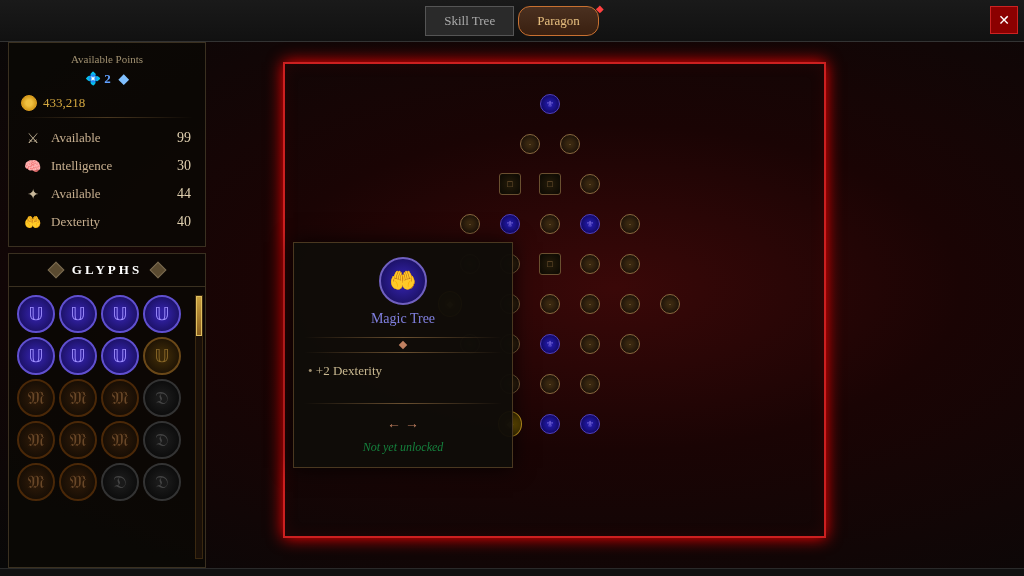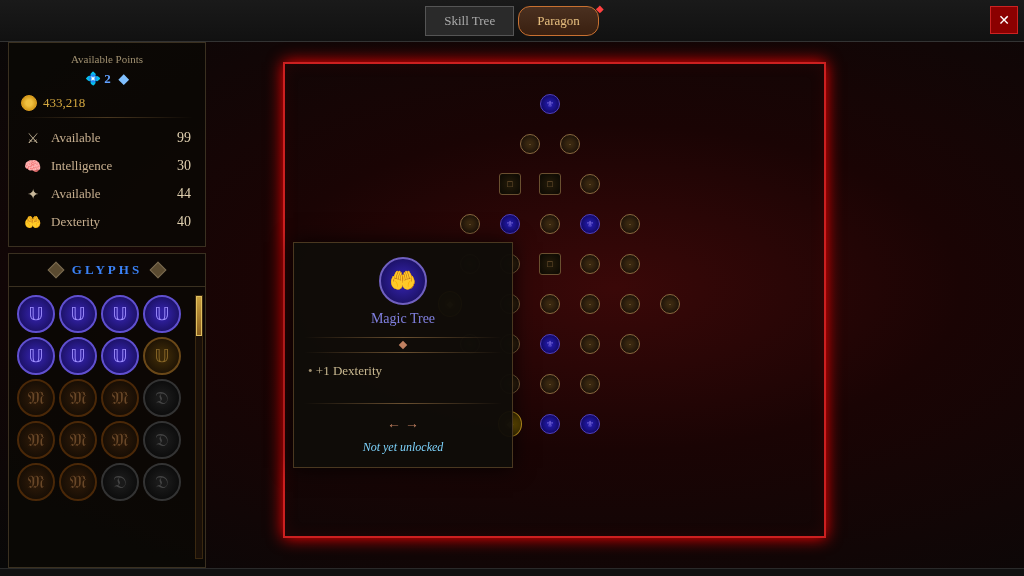--- a/index.html
+++ b/index.html
@@ -194,21 +194,21 @@
       width: 12px;
       height: 12px;
       background: #5a4a30;
       transform: rotate(45deg);
       border: 1px solid #7a6a50;
     }
 
     .glyphs-title {
       font-size: 13px;
       letter-spacing: 3px;
-      color: #3b82f6;
+      color: #ffffff;
       font-weight: bold;
     }
 
     .glyphs-grid-wrapper {
       flex: 1;
       overflow: hidden;
       position: relative;
       padding: 8px;
     }
 
@@ -412,21 +412,21 @@
 
     .tooltip-arrow {
       color: #c08060;
       font-size: 14px;
     }
 
     .tooltip-locked {
       text-align: center;
       padding: 6px 10px 12px;
       font-size: 12px;
-      color: #7dd3fc;
+      color: #15803d;
       font-style: italic;
     }
 
     
     .node {
       position: absolute;
       width: 24px;
       height: 24px;
       display: flex;
       align-items: center;
@@ -582,21 +582,21 @@
     <div class="tooltip-header">
       <div class="tooltip-icon">🤲</div>
       <div class="tooltip-title">Magic Tree</div>
     </div>
     <div class="tooltip-divider"></div>
     <div class="tooltip-dot-row">
       <div class="tooltip-dot"></div>
     </div>
     <div class="tooltip-divider"></div>
     <div class="tooltip-body">
-      <div class="tooltip-stat">+1 Dexterity</div>
+      <div class="tooltip-stat">+2 Dexterity</div>
     </div>
     <div class="tooltip-divider2"></div>
     <div class="tooltip-arrow-row">
       <span class="tooltip-arrow">←</span>
       <span class="tooltip-arrow">→</span>
     </div>
     <div class="tooltip-locked">Not yet unlocked</div>
   </div>
 
   <div id="nodes-container" style="position:absolute; top:40px; left:130px; right:10px; bottom:20px;">

